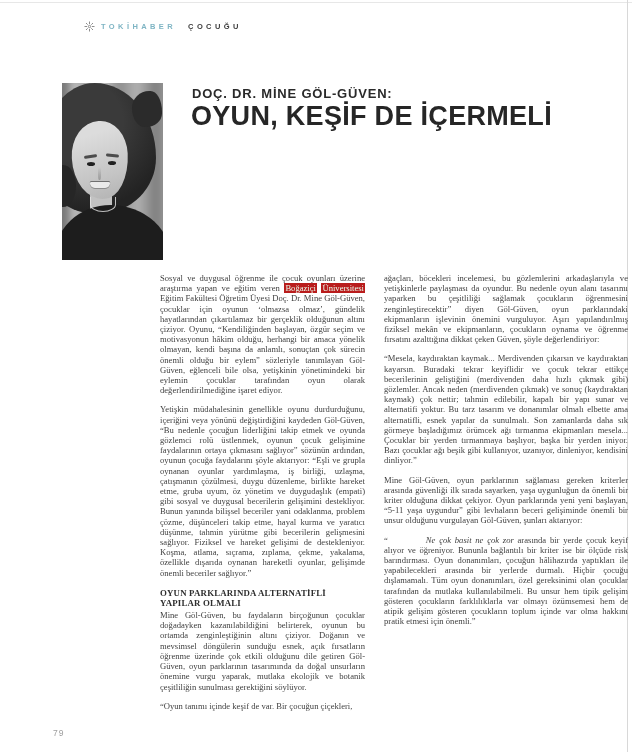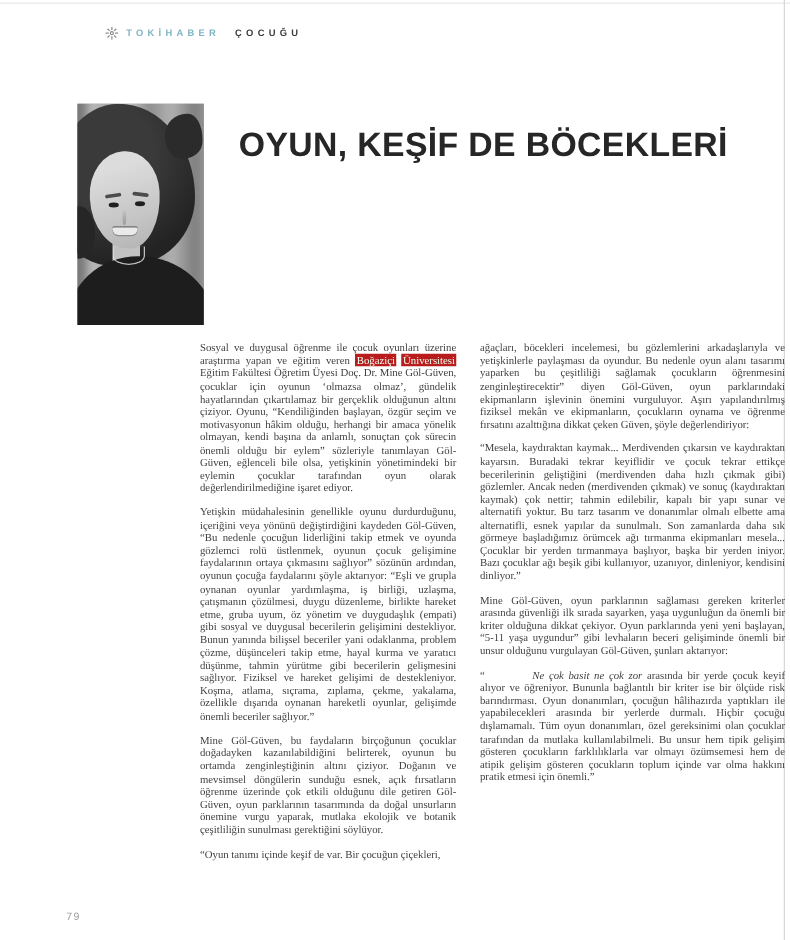--- a/index.html
+++ b/index.html
@@ -97,25 +97,27 @@
     <div class="ph-brow-l"></div>
     <div class="ph-brow-r"></div>
     <div class="ph-eye-l"></div>
     <div class="ph-eye-r"></div>
     <div class="ph-nose"></div>
     <div class="ph-smile"></div>
     <div class="ph-shirt"></div>
     <div class="ph-necklace"></div>
   </div>
 
-  <h1 class="headline">OYUN, KEŞİF DE BÖCEKLERİ</h1>
+  <div class="kicker">DOÇ. DR. MİNE GÖL-GÜVEN:</div>
+  <h1 class="headline">OYUN, KEŞİF DE İÇERMELİ</h1>
 
   <div class="col col-left">
     <p><span>Sosyal ve duygusal öğrenme ile çocuk oyunları üzerine araştırma yapan ve eğitim veren </span><mark class="hl">Boğaziçi</mark> <mark class="hl">Üniversitesi</mark><span> Eğitim Fakültesi Öğretim Üyesi Doç. Dr. Mine Göl-Güven, çocuklar için oyunun ‘olmazsa olmaz’, gündelik hayatlarından çıkartılamaz bir gerçeklik olduğunun altını çiziyor. Oyunu, “Kendiliğinden başlayan, özgür seçim ve motivasyonun hâkim olduğu, herhangi bir amaca yönelik olmayan, kendi başına da anlamlı, sonuçtan çok sürecin önemli olduğu bir eylem” sözleriyle tanımlayan Göl-Güven, eğlenceli bile olsa, yetişkinin yönetimindeki bir eylemin çocuklar tarafından oyun olarak değerlendirilmediğine işaret ediyor.</span></p>
     <p>Yetişkin müdahalesinin genellikle oyunu durdurduğunu, içeriğini veya yönünü değiştirdiğini kaydeden Göl-Güven, “Bu nedenle çocuğun liderliğini takip etmek ve oyunda gözlemci rolü üstlenmek, oyunun çocuk gelişimine faydalarının ortaya çıkmasını sağlıyor” sözünün ardından, oyunun çocuğa faydalarını şöyle aktarıyor: “Eşli ve grupla oynanan oyunlar yardımlaşma, iş birliği, uzlaşma, çatışmanın çözülmesi, duygu düzenleme, birlikte hareket etme, gruba uyum, öz yönetim ve duygudaşlık (empati) gibi sosyal ve duygusal becerilerin gelişimini destekliyor. Bunun yanında bilişsel beceriler yani odaklanma, problem çözme, düşünceleri takip etme, hayal kurma ve yaratıcı düşünme, tahmin yürütme gibi becerilerin gelişmesini sağlıyor. Fiziksel ve hareket gelişimi de destekleniyor. Koşma, atlama, sıçrama, zıplama, çekme, yakalama, özellikle dışarıda oynanan hareketli oyunlar, gelişimde önemli beceriler sağlıyor.”</p>
+    <h3>OYUN PARKLARINDA ALTERNATİFLİ YAPILAR OLMALI</h3>
     <p>Mine Göl-Güven, bu faydaların birçoğunun çocuklar doğadayken kazanılabildiğini belirterek, oyunun bu ortamda zenginleştiğinin altını çiziyor. Doğanın ve mevsimsel döngülerin sunduğu esnek, açık fırsatların öğrenme üzerinde çok etkili olduğunu dile getiren Göl-Güven, oyun parklarının tasarımında da doğal unsurların önemine vurgu yaparak, mutlaka ekolojik ve botanik çeşitliliğin sunulması gerektiğini söylüyor.</p>
     <p>“Oyun tanımı içinde keşif de var. Bir çocuğun çiçekleri,</p>
   </div>
 
   <div class="col col-right">
     <p>ağaçları, böcekleri incelemesi, bu gözlemlerini arkadaşlarıyla ve yetişkinlerle paylaşması da oyundur. Bu nedenle oyun alanı tasarımı yaparken bu çeşitliliği sağlamak çocukların öğrenmesini zenginleştirecektir” diyen Göl-Güven, oyun parklarındaki ekipmanların işlevinin önemini vurguluyor. Aşırı yapılandırılmış fiziksel mekân ve ekipmanların, çocukların oynama ve öğrenme fırsatını azalttığına dikkat çeken Güven, şöyle değerlendiriyor:</p>
     <p>“Mesela, kaydıraktan kaymak... Merdivenden çıkarsın ve kaydıraktan kayarsın. Buradaki tekrar keyiflidir ve çocuk tekrar ettikçe becerilerinin geliştiğini (merdivenden daha hızlı çıkmak gibi) gözlemler. Ancak neden (merdivenden çıkmak) ve sonuç (kaydıraktan kaymak) çok nettir; tahmin edilebilir, kapalı bir yapı sunar ve alternatifi yoktur. Bu tarz tasarım ve donanımlar olmalı elbette ama alternatifli, esnek yapılar da sunulmalı. Son zamanlarda daha sık görmeye başladığımız örümcek ağı tırmanma ekipmanları mesela... Çocuklar bir yerden tırmanmaya başlıyor, başka bir yerden iniyor. Bazı çocuklar ağı beşik gibi kullanıyor, uzanıyor, dinleniyor, kendisini dinliyor.”</p>
     <p>Mine Göl-Güven, oyun parklarının sağlaması gereken kriterler arasında güvenliği ilk sırada sayarken, yaşa uygunluğun da önemli bir kriter olduğuna dikkat çekiyor. Oyun parklarında yeni yeni başlayan, “5-11 yaşa uygundur” gibi levhaların beceri gelişiminde önemli bir unsur olduğunu vurgulayan Göl-Güven, şunları aktarıyor:</p>
     <p><span>“</span><em>Ne çok basit ne çok zor</em><span> arasında bir yerde çocuk keyif alıyor ve öğreniyor. Bununla bağlantılı bir kriter ise bir ölçüde risk barındırması. Oyun donanımları, çocuğun hâlihazırda yaptıkları ile yapabilecekleri arasında bir yerlerde durmalı. Hiçbir çocuğu dışlamamalı. Tüm oyun donanımları, özel gereksinimi olan çocuklar tarafından da mutlaka kullanılabilmeli. Bu unsur hem tipik gelişim gösteren çocukların farklılıklarla var olmayı özümsemesi hem de atipik gelişim gösteren çocukların toplum içinde var olma hakkını pratik etmesi için önemli.”</span></p>
   </div>

